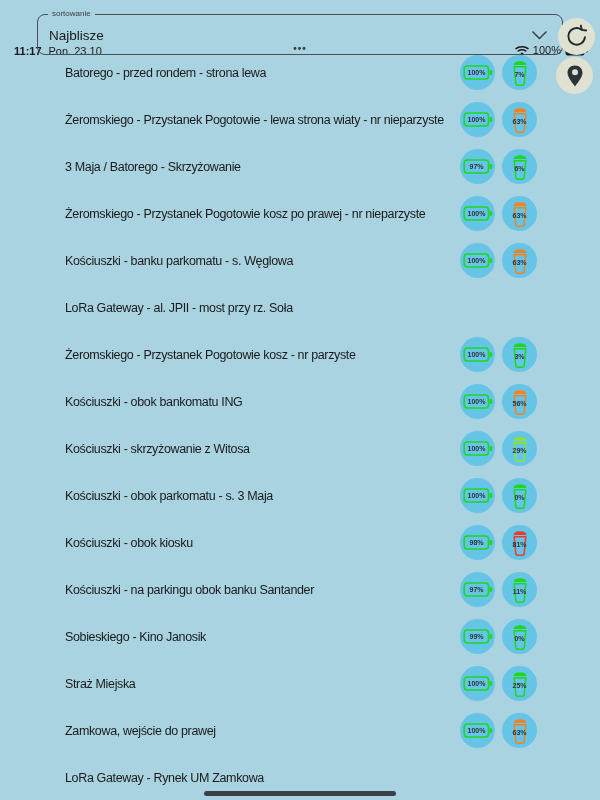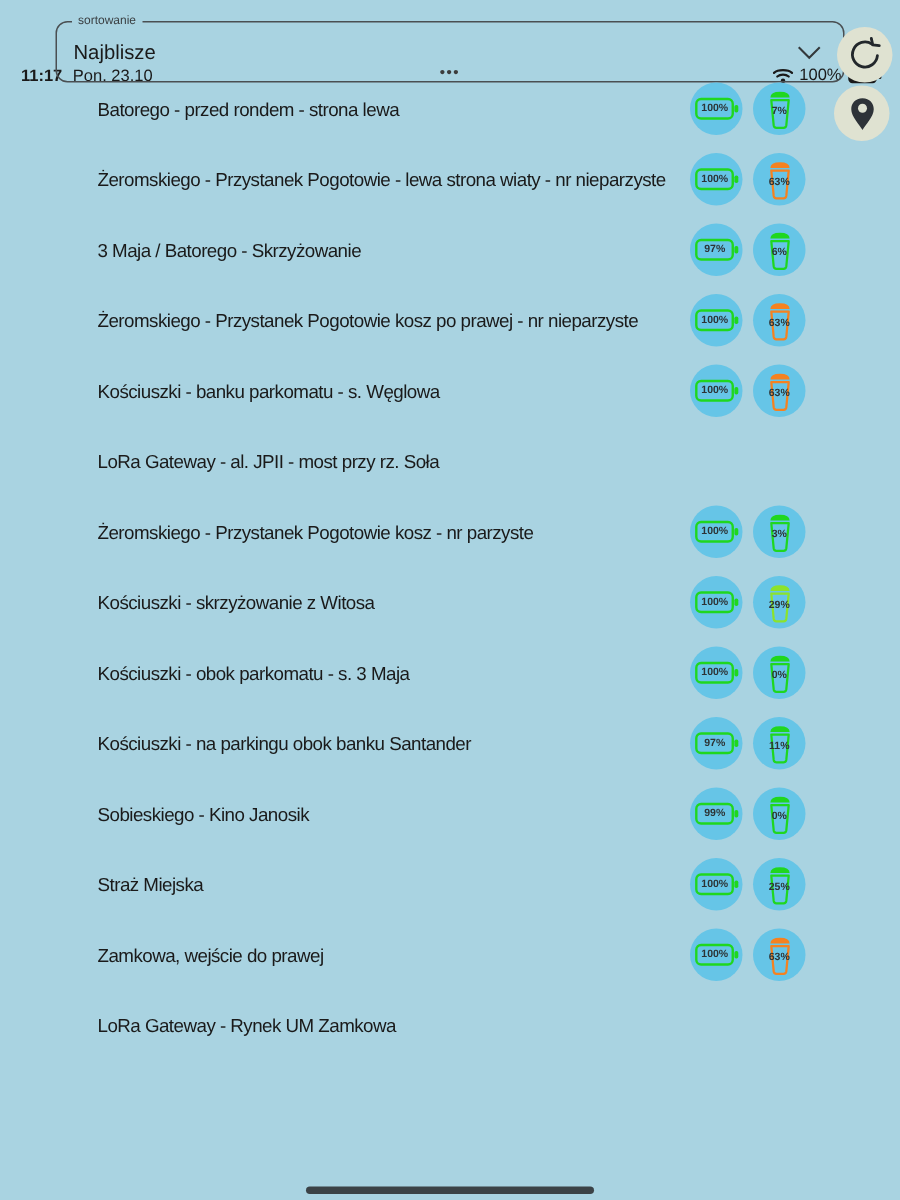--- a/index.html
+++ b/index.html
@@ -193,20 +193,35 @@
               </svg></span>
       <span class="pct batt">100%</span></div>
           <div class="badge"><span><svg width="24" height="30" viewBox="0 0 24 30">
   <path d="M5.6 7 Q5.6 3.2 12 3.2 Q18.4 3.2 18.4 7 Z" fill="#1fd71f"></path>
   <path d="M6.2 8.8 H17.8 L16.2 25.6 Q16 27.2 14.4 27.2 H9.6 Q8 27.2 7.8 25.6 Z" fill="none" stroke="#1fd71f" stroke-width="1.5" stroke-linejoin="round"></path>
               </svg></span>
       <span class="pct bin">3%</span></div>
         </div>
       </div>
       <div class="row">
+        <div class="row-label">Kościuszki - obok bankomatu ING</div>
+        <div class="badges">
+          <div class="badge"><span><svg width="30" height="17" viewBox="0 0 30 17">
+  <rect x="1.2" y="2" width="24.3" height="13" rx="3.2" fill="none" stroke="#1fd71f" stroke-width="1.6"></rect>
+  <rect x="26.6" y="6" width="2.6" height="5" rx="1.2" fill="#1fd71f"></rect>
+              </svg></span>
+      <span class="pct batt">100%</span></div>
+          <div class="badge"><span><svg width="24" height="30" viewBox="0 0 24 30">
+  <path d="M5.6 7 Q5.6 3.2 12 3.2 Q18.4 3.2 18.4 7 Z" fill="#f58220"></path>
+  <path d="M6.2 8.8 H17.8 L16.2 25.6 Q16 27.2 14.4 27.2 H9.6 Q8 27.2 7.8 25.6 Z" fill="none" stroke="#f58220" stroke-width="1.5" stroke-linejoin="round"></path>
+              </svg></span>
+      <span class="pct bin">56%</span></div>
+        </div>
+      </div>
+      <div class="row">
         <div class="row-label">Kościuszki - skrzyżowanie z Witosa</div>
         <div class="badges">
           <div class="badge"><span><svg width="30" height="17" viewBox="0 0 30 17">
   <rect x="1.2" y="2" width="24.3" height="13" rx="3.2" fill="none" stroke="#1fd71f" stroke-width="1.6"></rect>
   <rect x="26.6" y="6" width="2.6" height="5" rx="1.2" fill="#1fd71f"></rect>
               </svg></span>
       <span class="pct batt">100%</span></div>
           <div class="badge"><span><svg width="24" height="30" viewBox="0 0 24 30">
   <path d="M5.6 7 Q5.6 3.2 12 3.2 Q18.4 3.2 18.4 7 Z" fill="#8ce32c"></path>
   <path d="M6.2 8.8 H17.8 L16.2 25.6 Q16 27.2 14.4 27.2 H9.6 Q8 27.2 7.8 25.6 Z" fill="none" stroke="#8ce32c" stroke-width="1.5" stroke-linejoin="round"></path>
@@ -223,20 +238,35 @@
               </svg></span>
       <span class="pct batt">100%</span></div>
           <div class="badge"><span><svg width="24" height="30" viewBox="0 0 24 30">
   <path d="M5.6 7 Q5.6 3.2 12 3.2 Q18.4 3.2 18.4 7 Z" fill="#1fd71f"></path>
   <path d="M6.2 8.8 H17.8 L16.2 25.6 Q16 27.2 14.4 27.2 H9.6 Q8 27.2 7.8 25.6 Z" fill="none" stroke="#1fd71f" stroke-width="1.5" stroke-linejoin="round"></path>
               </svg></span>
       <span class="pct bin">0%</span></div>
         </div>
       </div>
       <div class="row">
+        <div class="row-label">Kościuszki - obok kiosku</div>
+        <div class="badges">
+          <div class="badge"><span><svg width="30" height="17" viewBox="0 0 30 17">
+  <rect x="1.2" y="2" width="24.3" height="13" rx="3.2" fill="none" stroke="#1fd71f" stroke-width="1.6"></rect>
+  <rect x="26.6" y="6" width="2.6" height="5" rx="1.2" fill="#1fd71f"></rect>
+              </svg></span>
+      <span class="pct batt">98%</span></div>
+          <div class="badge"><span><svg width="24" height="30" viewBox="0 0 24 30">
+  <path d="M5.6 7 Q5.6 3.2 12 3.2 Q18.4 3.2 18.4 7 Z" fill="#ef392b"></path>
+  <path d="M6.2 8.8 H17.8 L16.2 25.6 Q16 27.2 14.4 27.2 H9.6 Q8 27.2 7.8 25.6 Z" fill="none" stroke="#ef392b" stroke-width="1.5" stroke-linejoin="round"></path>
+              </svg></span>
+      <span class="pct bin">81%</span></div>
+        </div>
+      </div>
+      <div class="row">
         <div class="row-label">Kościuszki - na parkingu obok banku Santander</div>
         <div class="badges">
           <div class="badge"><span><svg width="30" height="17" viewBox="0 0 30 17">
   <rect x="1.2" y="2" width="24.3" height="13" rx="3.2" fill="none" stroke="#1fd71f" stroke-width="1.6"></rect>
   <rect x="26.6" y="6" width="2.6" height="5" rx="1.2" fill="#1fd71f"></rect>
               </svg></span>
       <span class="pct batt">97%</span></div>
           <div class="badge"><span><svg width="24" height="30" viewBox="0 0 24 30">
   <path d="M5.6 7 Q5.6 3.2 12 3.2 Q18.4 3.2 18.4 7 Z" fill="#1fd71f"></path>
   <path d="M6.2 8.8 H17.8 L16.2 25.6 Q16 27.2 14.4 27.2 H9.6 Q8 27.2 7.8 25.6 Z" fill="none" stroke="#1fd71f" stroke-width="1.5" stroke-linejoin="round"></path>

